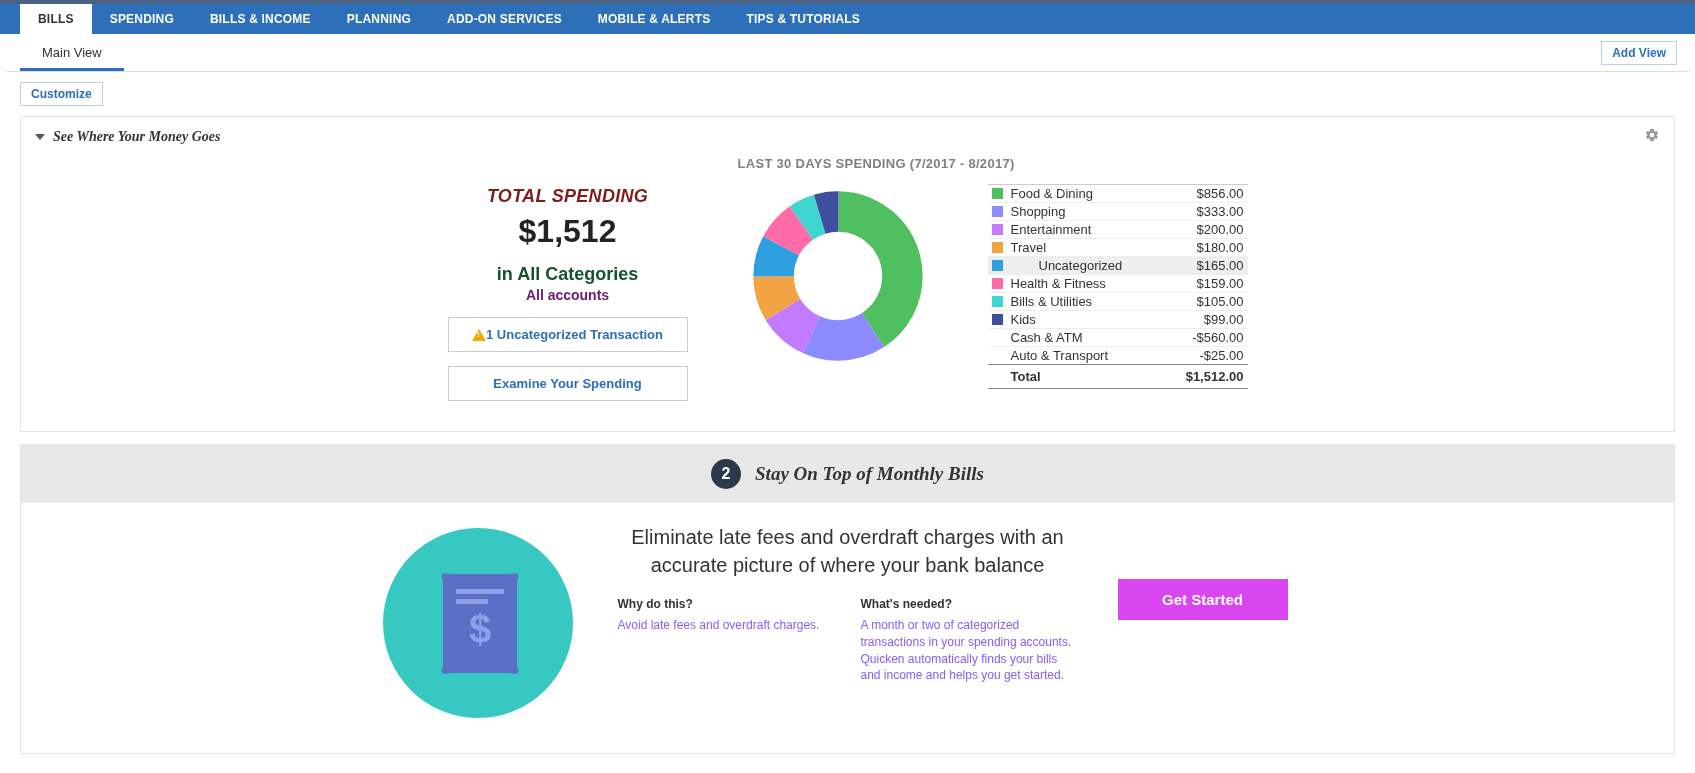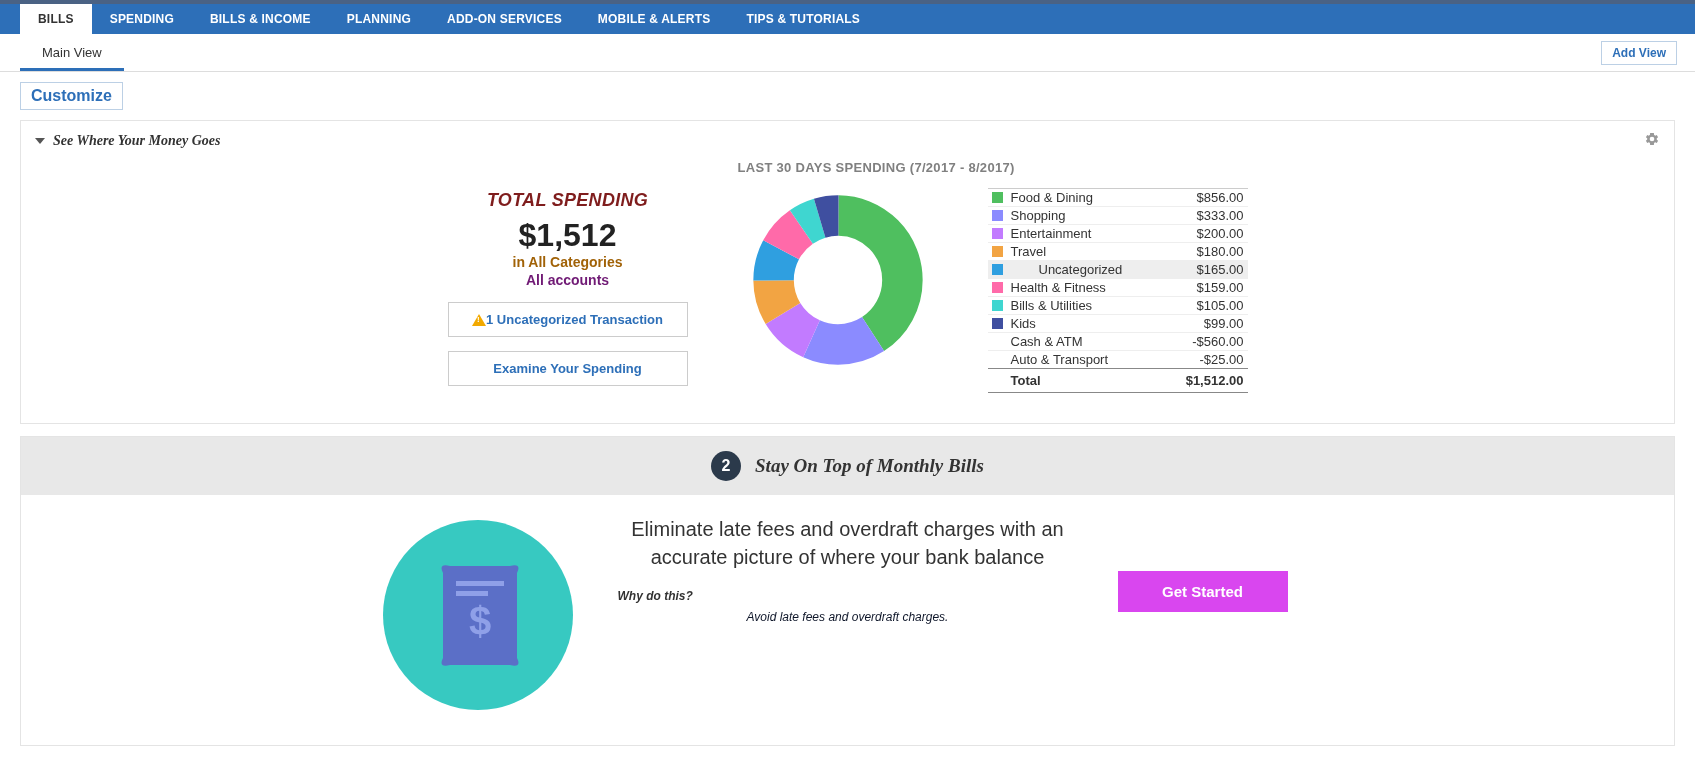--- a/index.html
+++ b/index.html
@@ -33,20 +33,21 @@
     color: #333;
   }
   .sub-nav {
     background: #fff;
     border-bottom: 1px solid #ddd;
     display: flex;
     align-items: center;
     justify-content: space-between;
     height: 38px;
     padding: 0 18px 0 20px;
+    border-radius: 9px;
   }
   .sub-nav-left { display: flex; align-items: flex-end; height: 100%; }
   .sub-tab {
     font-size: 13px;
     color: #333;
     padding: 10px 22px 8px 22px;
     border-bottom: 3px solid #2d6fb8;
     cursor: pointer;
   }
   .add-view-btn {
@@ -56,21 +57,21 @@
     font-size: 12px;
     background: #fff;
     padding: 4px 10px;
     cursor: pointer;
   }
   .customize-row { padding: 10px 20px; }
   .customize-btn {
     border: 1px solid #bcd0e5;
     color: #2d6fb8;
     font-weight: 600;
-    font-size: 16px;
+    font-size: 12px;
     background: #fff;
     padding: 4px 10px;
     cursor: pointer;
   }
   .panel-wrap { padding: 0 20px; }
   .panel {
     border: 1px solid #e4e4e4;
     margin-bottom: 12px;
     background: #fff;
   }
@@ -107,21 +108,21 @@
     font-size: 18px;
     letter-spacing: 0.3px;
     font-style: italic;
   }
   .spend-summary .amount {
     font-weight: 700;
     font-size: 32px;
     color: #222;
     margin-top: 6px;
   }
-  .spend-summary .sub1 { color: #a16207; font-weight: 600; font-size: 14px; }
+  .spend-summary .sub1 { color: #14532d; font-weight: 600; font-size: 18px; margin-top: 14px; }
   .spend-summary .sub2 { color: #701a75; font-weight: 600; font-size: 14px; margin-top: 2px; }
   .outline-btn {
     border: 1px solid #ccc;
     background: #fff;
     font-size: 13px;
     font-weight: 600;
     padding: 9px 0;
     width: 100%;
     margin-top: 14px;
     cursor: pointer;
@@ -189,24 +190,24 @@
   .bills-body {
     display: flex;
     align-items: flex-start;
     gap: 40px;
     padding: 20px 60px 30px 80px;
     justify-content: center;
   }
   .bill-graphic { width: 200px; height: 200px; flex-shrink: 0; }
   .bills-text { width: 460px; }
   .bills-headline { font-size: 20px; color: #333; line-height: 1.4; margin-bottom: 18px; text-align: center; }
-  .cols { display: flex; gap: 26px; font-style: italic; }
+  .cols { display: flex; gap: 26px; }
   .col { flex: 1; font-size: 12px; }
   .col-title { font-weight: 700; margin-bottom: 6px; }
-  .col-body { color: #0f172a; line-height: 1.4; text-align: center; }
+  .col-body { color: #8b5cf6; line-height: 1.4; }
   .cta-col { width: 220px; display:flex; align-items:flex-start; padding-top: 56px; }
   .cta-btn {
     background: #d946ef;
     color: #fff;
     border: none;
     font-weight: 600;
     font-size: 15px;
     padding: 12px 0;
     width: 170px;
     cursor: pointer;
@@ -355,20 +356,24 @@
           <text x="42" y="72" font-size="40" fill="#8fa0e8" font-weight="bold" text-anchor="middle">$</text>
         </g>
       </svg>
       <div class="bills-text">
         <div class="bills-headline">Eliminate late fees and overdraft charges with an accurate picture of where your bank balance</div>
         <div class="cols">
           <div class="col">
             <div class="col-title">Why do this?</div>
             <div class="col-body">Avoid late fees and overdraft charges.</div>
           </div>
+          <div class="col">
+            <div class="col-title">What's needed?</div>
+            <div class="col-body">A month or two of categorized transactions in your spending accounts. Quicken automatically finds your bills and income and helps you get started.</div>
+          </div>
         </div>
       </div>
       <div class="cta-col">
         <button class="cta-btn">Get Started</button>
       </div>
     </div>
   </div>
 
 </div>
 

